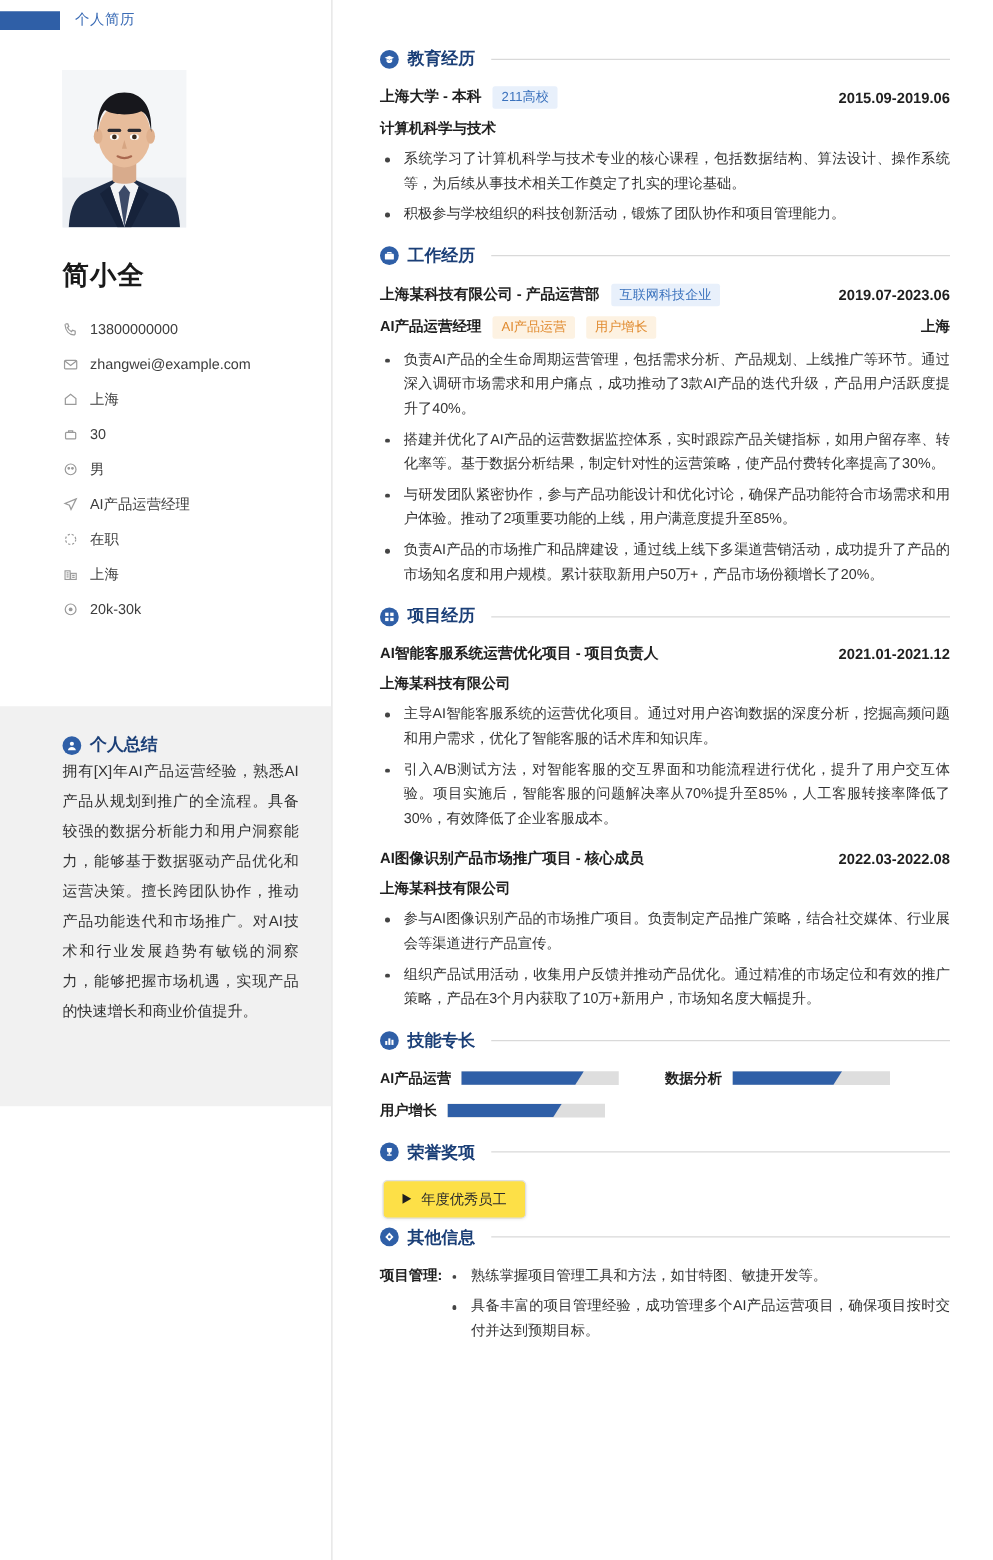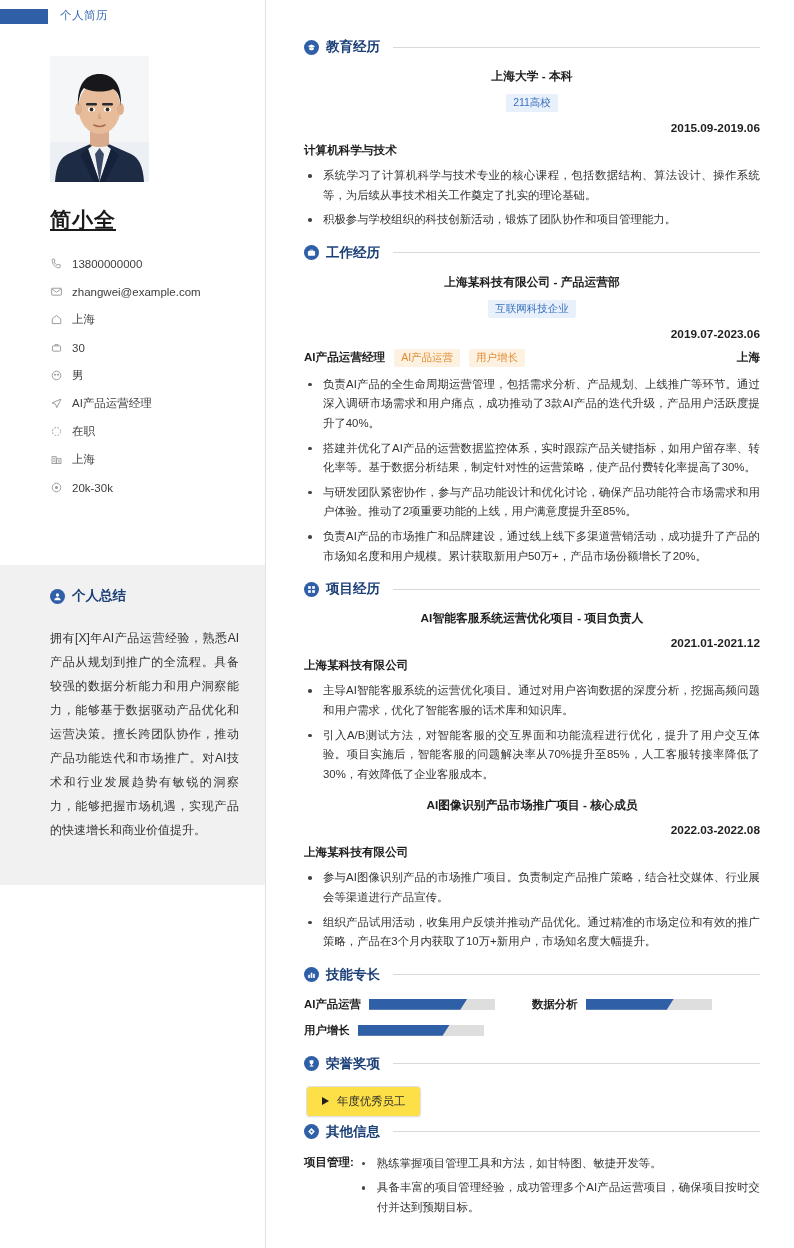--- a/index.html
+++ b/index.html
@@ -32,21 +32,21 @@
     border-right: 1px solid #e2e2e2;
     position: relative; padding-top: 56px;
   }
   .photo-wrap {
     width: 99px; height: 126px; margin: 0 0 0 50px;
     overflow: hidden; background: #e9edf2;
   }
   .photo-wrap svg { display: block; }
   .sb-name {
     margin: 24px 0 0 50px;
-    font-size: 21px; font-weight: bold; color: #1a1a1a; letter-spacing: 1px; text-decoration: underline;
+    font-size: 21px; font-weight: bold; color: #1a1a1a; letter-spacing: 1px;
   }
   .contact-list { margin: 18px 0 0 50px; }
   .contact-row {
     display: flex; align-items: center; gap: 9px;
     height: 23px; margin-bottom: 5px;
   }
   .contact-row .ic {
     width: 13px; height: 13px; flex: 0 0 13px;
     display: flex; align-items: center; justify-content: center;
     color: #9a9a9a;
@@ -55,21 +55,21 @@
   .contact-row .tx { font-size: 11.5px; color: #3d3d3d; text-align: center; }
 
   
   .summary-block {
     position: absolute; left: 0; top: 565px;
     width: 265px; min-height: 320px;
     background: #f1f1f1;
     padding: 22px 26px 26px 50px;
   }
   .summary-head {
-    display: flex; align-items: center; gap: 7px; margin-bottom: 21px;
+    display: flex; align-items: center; gap: 7px; margin-bottom: 0;
   }
   .sec-dot {
     width: 15px; height: 15px; border-radius: 50%;
     background: #2f5fa7; flex: 0 0 15px;
     display: flex; align-items: center; justify-content: center;
   }
   .sec-dot svg { display: block; }
   .summary-head .t { font-size: 13.5px; font-weight: bold; color: #1b3f77; }
   .summary-text {
     font-size: 12px; line-height: 2.0; color: #333; text-align: justify;
@@ -87,21 +87,21 @@
   }
   .sec-header .t {
     font-size: 13.5px; font-weight: bold; color: #1b3f77; white-space: nowrap;
   }
   .sec-header .rule {
     flex: 1; height: 1px; background: #d9d9d9; margin-left: 6px;
   }
 
   .entry { margin-bottom: 14px; }
   .entry-row1 {
-    display: flex; align-items: center; gap: 9px; margin-bottom: 8px; flex-direction: column;
+    display: flex; align-items: center; gap: 9px; margin-bottom: 8px;
   }
   .entry-title { font-size: 11.8px; font-weight: bold; color: #1f1f1f; }
   .entry-date {
     margin-left: auto; font-size: 11.8px; font-weight: bold; color: #1f1f1f;
     white-space: nowrap;
   }
   .tag-blue {
     font-size: 10.5px; color: #3b72bd;
     background: #e8f0fb; padding: 2px 7px; border-radius: 2px;
     white-space: nowrap;

